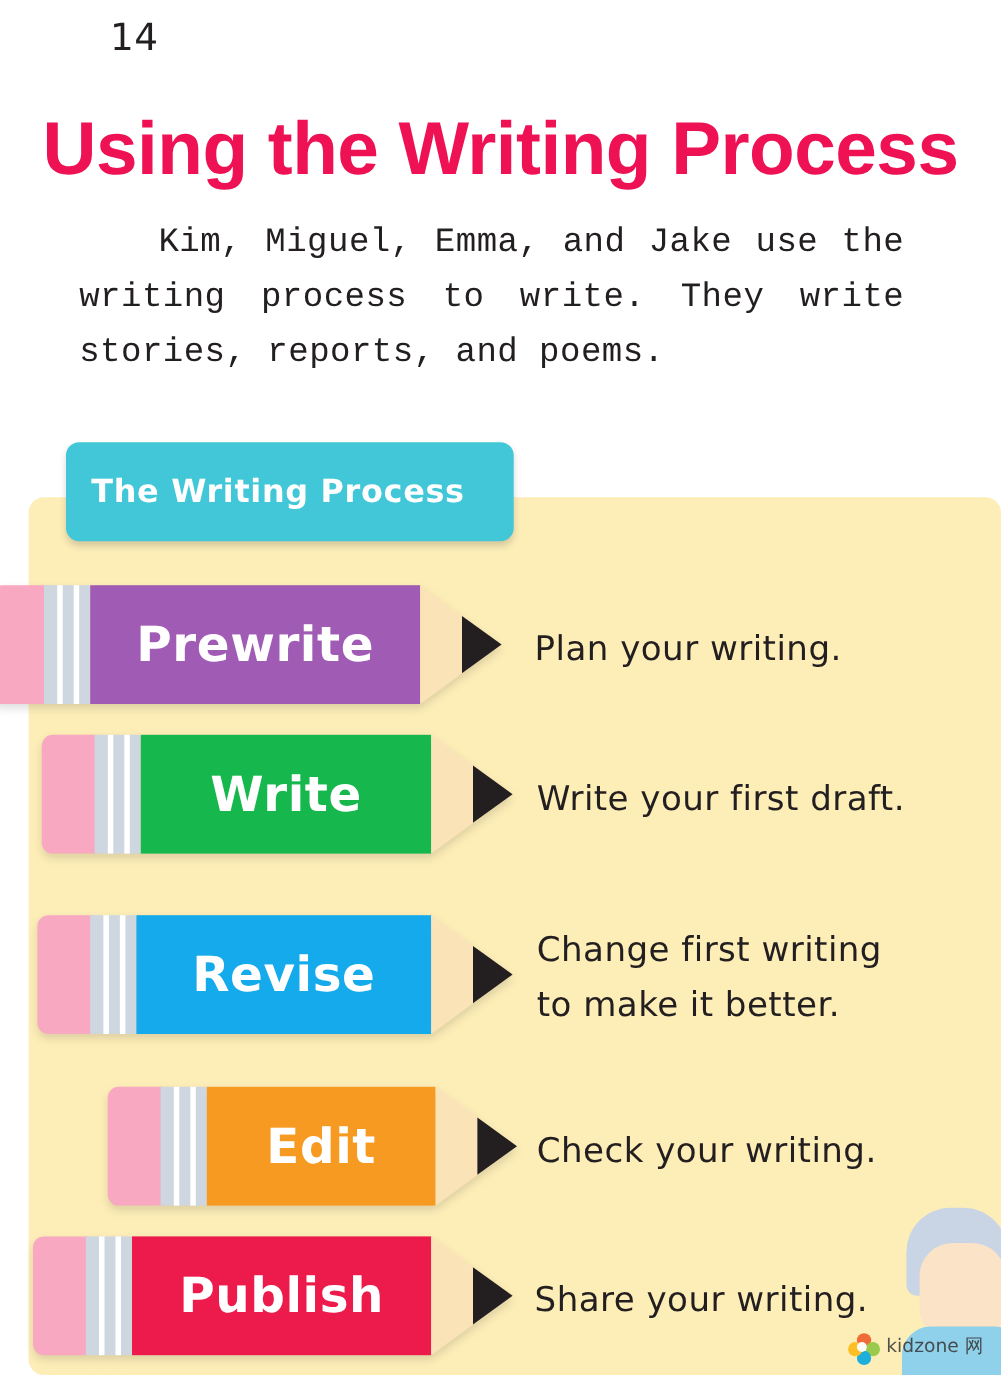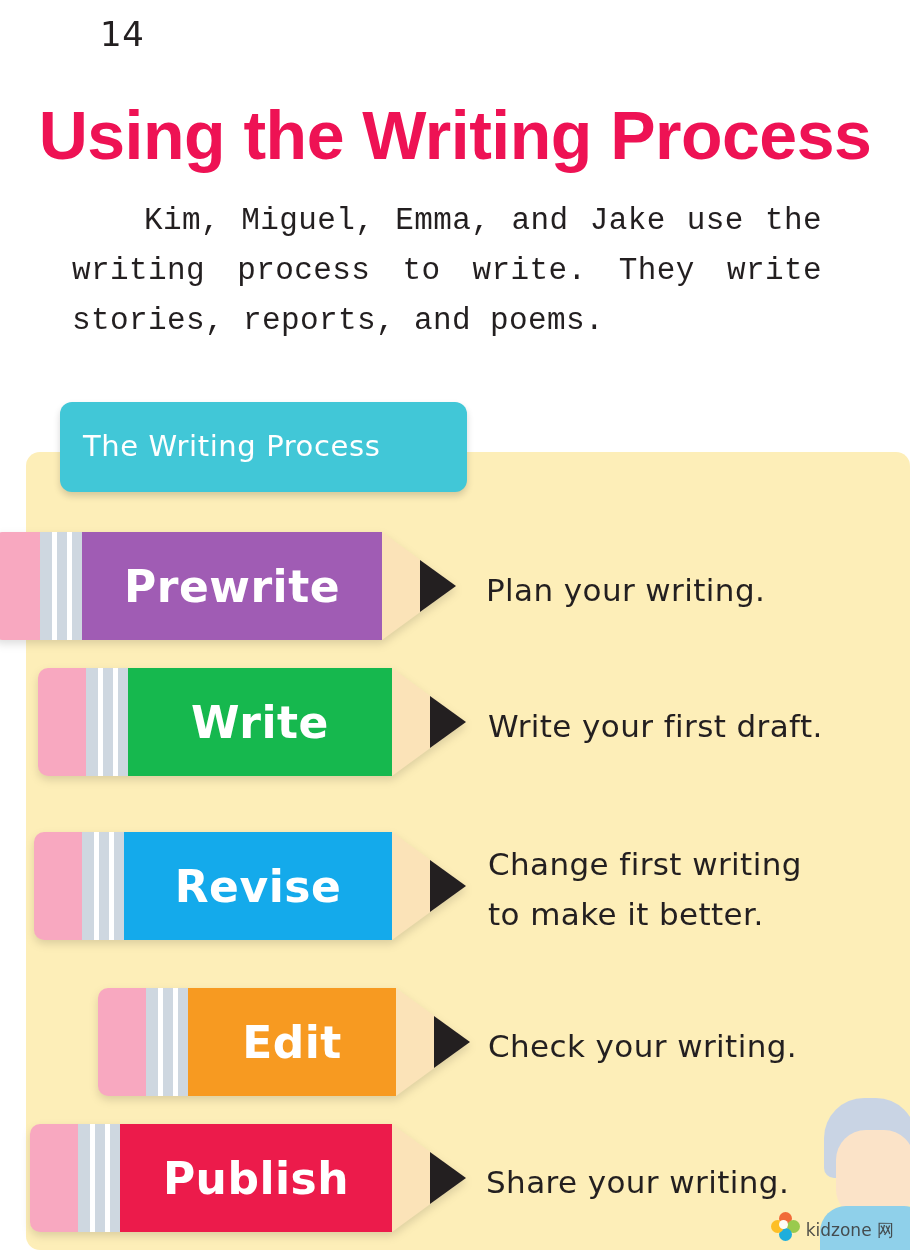--- a/index.html
+++ b/index.html
@@ -75,21 +75,21 @@
     height: 90px;
     background: #41c7d7;
     border-radius: 12px;
     box-shadow: 0 4px 7px rgba(0,0,0,0.16);
   }
   .panel-header span {
     position: absolute;
     left: 23px;
     top: 27px;
     font-size: 29px;
-    font-weight: normal;
+    font-weight: bold;
     color: #ffffff;
     letter-spacing: 0.6px;
     font-family: "DejaVu Sans", sans-serif;
   }
 
   
   .row {
     position: absolute;
     height: 108px;
   }
@@ -212,21 +212,21 @@
     background: #8fd0ea;
     border-radius: 26px 26px 0 0;
   }
 
   
   .watermark {
     position: absolute;
     right: 16px;
     bottom: 8px;
     display: flex;
-    align-items: flex-end;
+    align-items: flex-start;
     gap: 6px;
     opacity: 0.88;
   }
   .watermark .flower {
     width: 30px;
     height: 30px;
     position: relative;
   }
   .watermark .flower span {
     position: absolute;

